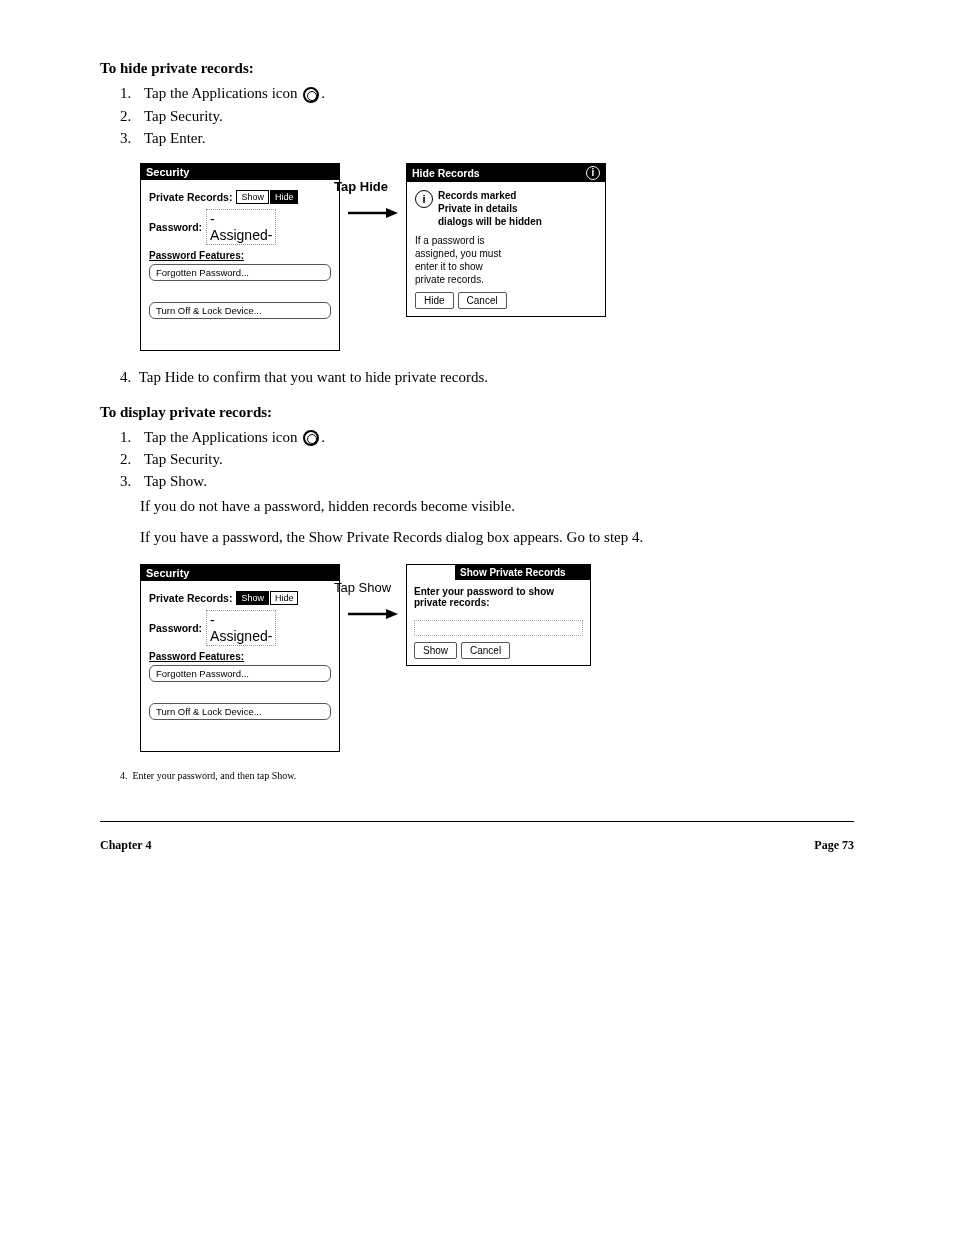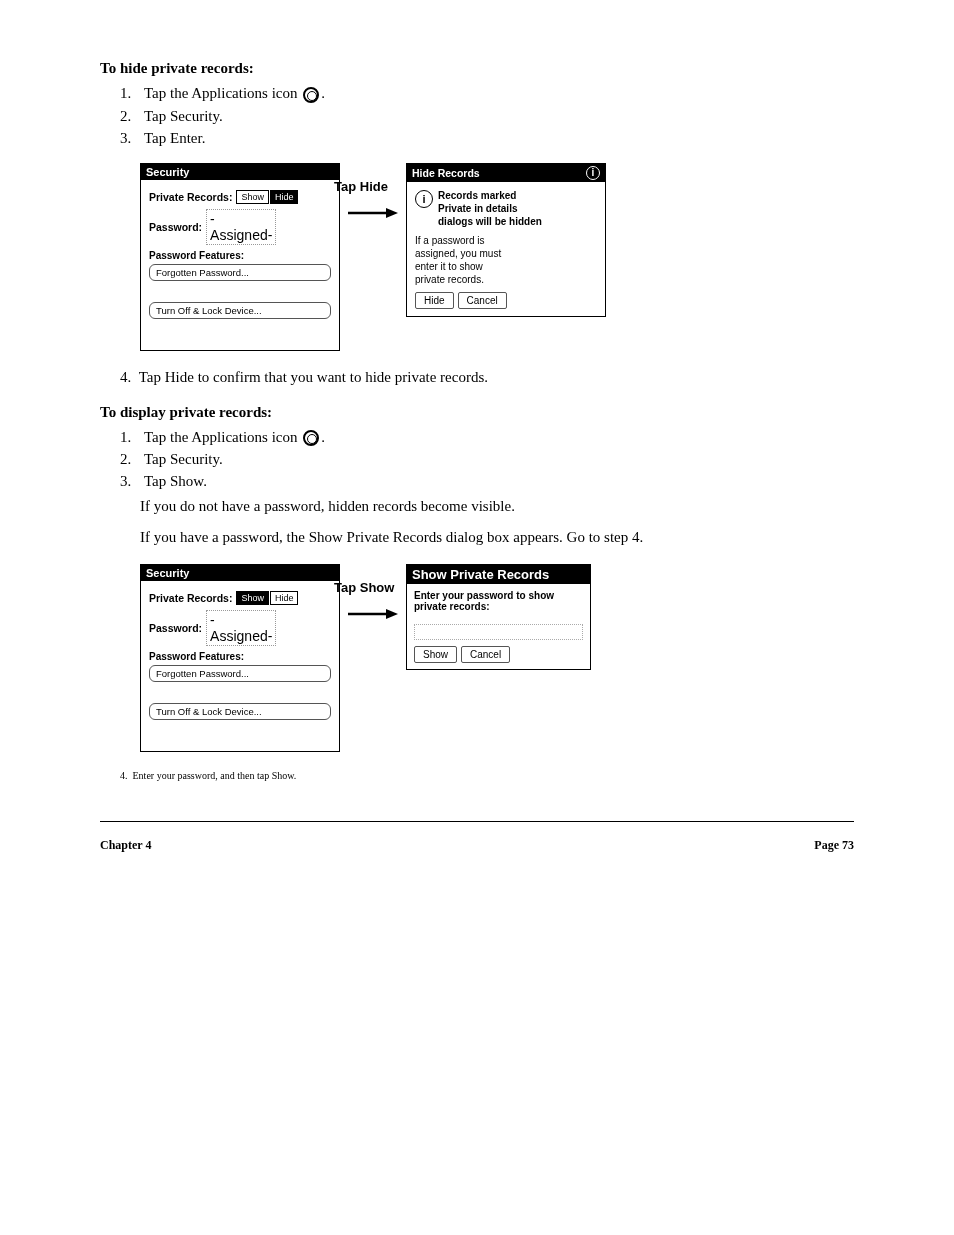--- a/index.html
+++ b/index.html
@@ -103,20 +103,21 @@
       font-size: 14px;
       font-family: Arial, sans-serif;
       width: 70px;
       background: #fff;
     }
     .panel-section-title {
       font-weight: bold;
       font-family: Arial, sans-serif;
       font-size: 10px;
       margin: 5px 0 3px 0;
+      text-decoration: underline;
     }
     .panel-action-btn {
       border: 1px solid #555;
       padding: 2px 6px;
       font-size: 9.5px;
       font-family: Arial, sans-serif;
       background: #fff;
       cursor: pointer;
       display: block;
       margin-bottom: 21px;
@@ -214,22 +215,23 @@
       border: 1.5px solid #000;
       width: 185px;
       font-family: Arial, sans-serif;
       background: #fff;
       flex-shrink: 0;
     }
     .show-dialog-title {
       background: #000;
       color: #fff;
       font-weight: bold;
-      font-size: 13px;
+      font-size: 10px;
       padding: 2px 5px;
+      margin-left: 48px;
     }
     .show-dialog-body {
       padding: 6px 7px;
     }
     .show-dialog-label {
       font-weight: bold;
       font-size: 10px;
       margin-bottom: 12px;
     }
     .show-dialog-input {
@@ -271,21 +273,21 @@
       left: 214px;
       font-weight: bold;
       font-size: 13px;
       font-family: Arial, sans-serif;
       white-space: nowrap;
     }
     .tap-show-label {
       position: absolute;
       top: 16px;
       left: 214px;
-      font-weight: bold;
+      font-weight: normal;
       font-size: 13px;
       font-family: Arial, sans-serif;
       white-space: nowrap;
       text-align: right;
     }
     .diagram-arrow {
       display: flex;
       align-items: center;
       padding-top: 40px;
       margin: 0 8px;

